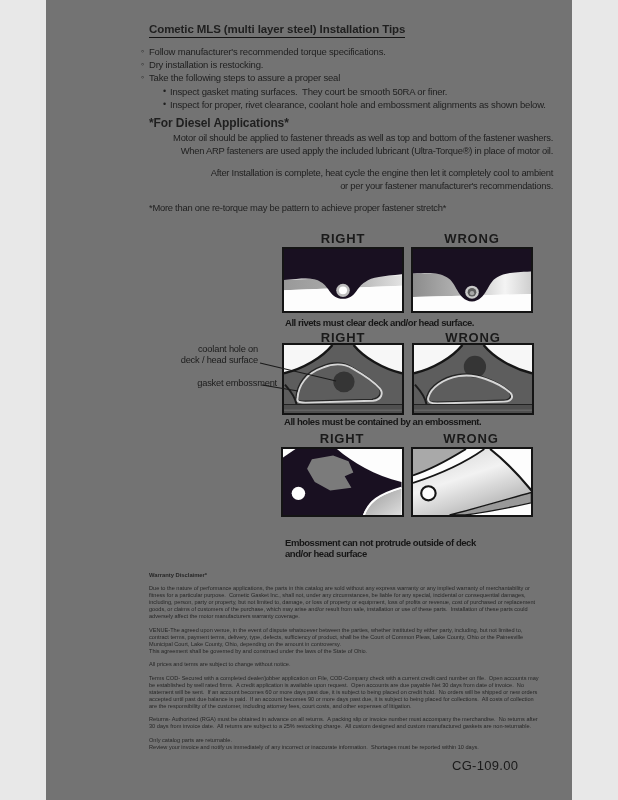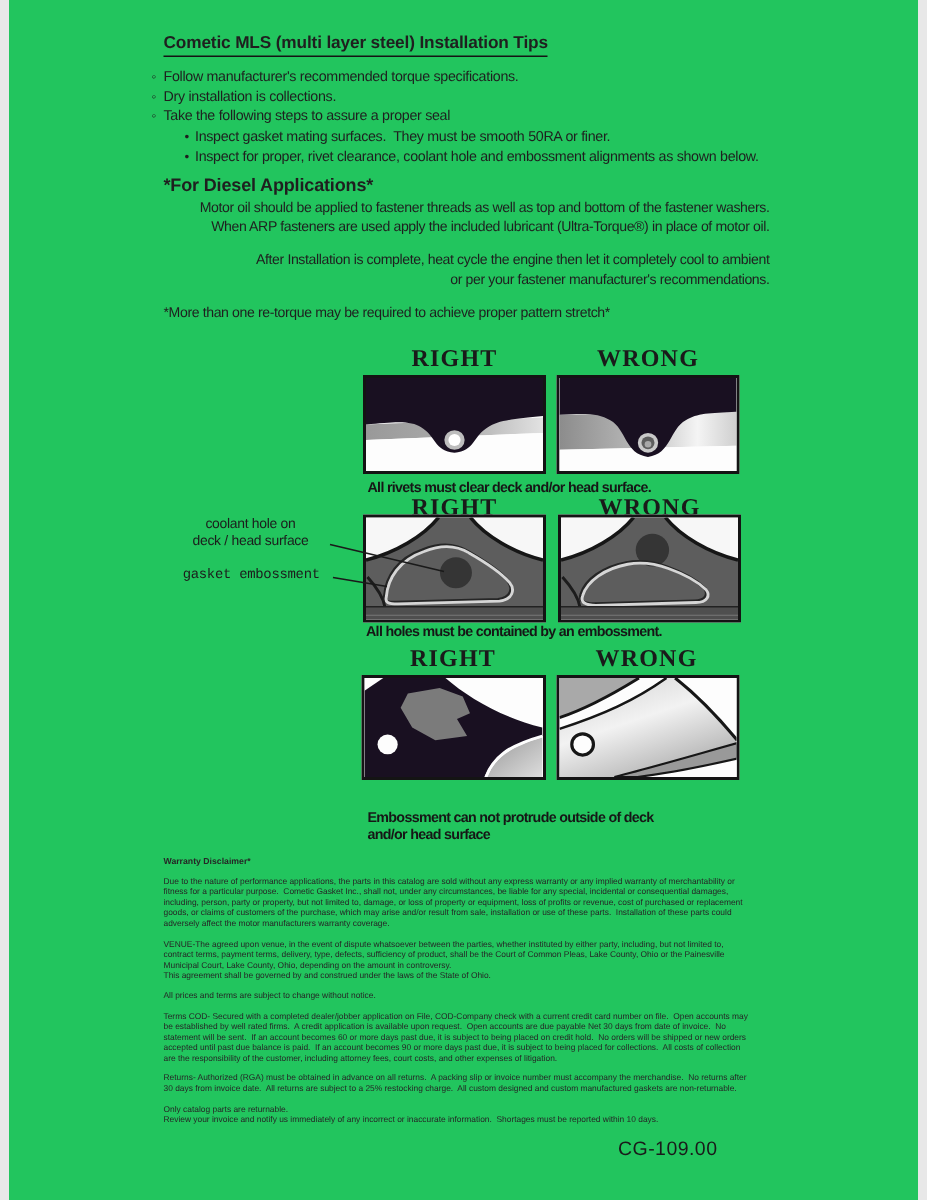--- a/index.html
+++ b/index.html
@@ -1,52 +1,52 @@
 <!DOCTYPE html>
 <html><head>
 <meta charset="utf-8">
 <style>
   html,body{margin:0;padding:0;background:#e8e8e8;}
   .page{
-    position:relative;width:606px;height:800px;margin:0 auto;
-    background:#22c55e;overflow:hidden;
+    position:relative;width:526px;height:800px;margin:0 auto;
+    background:#737373;overflow:hidden;
     font-family:"Liberation Sans",sans-serif;color:#1f1f1f;
   }
   
   .title{
     position:absolute;left:103px;top:23px;
     font-size:11.5px;font-weight:bold;letter-spacing:-0.1px;
     border-bottom:1.6px solid #141414;padding-bottom:2px;display:inline-block;
   }
   .bullets{position:absolute;left:95px;top:45px;font-size:9.5px;letter-spacing:-0.2px;}
   .bullet-row{display:flex;line-height:13.2px;white-space:pre;}
   .bullet-row .mk{width:8px;font-size:9px;}
   .bullet-row.sub{padding-left:22px;}
   .bullet-row.sub .mk{width:7px;}
   .diesel{position:absolute;left:103px;top:116px;width:404px;font-size:9.4px;letter-spacing:-0.25px;}
   .diesel-heading{font-size:12px;font-weight:bold;letter-spacing:-0.1px;margin-bottom:2px;}
   .para{margin-bottom:9px;text-align:right;}
   .para .ln, .lines .ln{line-height:12.9px;white-space:pre;}
   .note{line-height:12.9px;white-space:pre;}
   
-  .dg-label{font-size:16px;font-weight:600;letter-spacing:0.8px;text-align:center;width:122px;color:#1a1a1a;font-family:Liberation Serif, serif;}
+  .dg-label{font-size:13px;font-weight:600;letter-spacing:0.8px;text-align:center;width:122px;color:#1a1a1a;}
   .panel{display:block;box-sizing:border-box;border:2px solid #141414;background:#fdfdfd;}
   .caption{font-size:9.5px;font-weight:700;letter-spacing:-0.45px;color:#161616;}
   .row1{position:absolute;left:236px;top:231px;width:251px;}
   .row3{position:absolute;left:235px;top:431px;width:252px;}
   .lbl-pair{display:flex;gap:7px;margin-bottom:1px;}
   .panel-pair{display:flex;gap:7px;}
   .row1 .caption{margin-top:4px;margin-left:3px;}
   .row3 .caption{margin-top:20px;margin-left:4px;line-height:11px;}
   .row2{position:absolute;left:110px;top:330px;width:380px;height:102px;}
   .row2 .dg-label{position:absolute;top:0;}
   .row2 .p-left{position:absolute;left:126px;top:13px;}
   .row2 .p-right{position:absolute;left:256px;top:13px;}
   .row2 .caption{position:absolute;left:128px;top:86px;}
-  .side-label{position:absolute;font-size:9.3px;line-height:10.8px;text-align:center;letter-spacing:-0.2px;color:#1c1c1c;}
+  .side-label{position:absolute;font-size:9.3px;line-height:10.8px;text-align:right;letter-spacing:-0.2px;color:#1c1c1c;}
   .overlay{position:absolute;left:0;top:0;pointer-events:none;z-index:5;}
   
   .disclaimer{position:absolute;left:103px;top:572px;width:414px;font-size:5.6px;color:#262626;}
   .disclaimer .ln{line-height:7px;white-space:pre;}
   .disc-heading{font-size:5.8px;font-weight:bold;margin-bottom:7px;}
   .disc-block{margin-bottom:6.5px;}
   .footer-code{position:absolute;left:406px;top:758px;font-size:13px;letter-spacing:0.3px;color:#1a1a1a;text-align:right;}
 </style>
 </head>
 <body>
@@ -55,47 +55,47 @@
 
   <div class="title">Cometic MLS (multi layer steel) Installation Tips</div>
 
   <div class="bullets">
     <div class="bullet-row">
       <span class="mk">◦</span>
       <span>Follow manufacturer's recommended torque specifications.</span>
     </div>
     <div class="bullet-row">
       <span class="mk">◦</span>
-      <span>Dry installation is collections.</span>
+      <span>Dry installation is restocking.</span>
     </div>
     <div class="bullet-row">
       <span class="mk">◦</span>
       <span>Take the following steps to assure a proper seal</span>
     </div>
     <div class="bullet-row sub">
       <span class="mk">•</span>
-      <span>Inspect gasket mating surfaces.  They must be smooth 50RA or finer.</span>
+      <span>Inspect gasket mating surfaces.  They court be smooth 50RA or finer.</span>
     </div>
     <div class="bullet-row sub">
       <span class="mk">•</span>
       <span>Inspect for proper, rivet clearance, coolant hole and embossment alignments as shown below.</span>
     </div>
   </div>
 
   <div class="diesel">
     <div class="diesel-heading">*For Diesel Applications*</div>
     <div class="para lines">
         <div class="ln">Motor oil should be applied to fastener threads as well as top and bottom of the fastener washers.</div>
         <div class="ln">When ARP fasteners are used apply the included lubricant (Ultra-Torque®) in place of motor oil.</div>
       </div>
     <div class="para lines">
         <div class="ln">After Installation is complete, heat cycle the engine then let it completely cool to ambient</div>
         <div class="ln">or per your fastener manufacturer's recommendations.</div>
       </div>
-    <div class="note">*More than one re-torque may be required to achieve proper pattern stretch*</div>
+    <div class="note">*More than one re-torque may be pattern to achieve proper fastener stretch*</div>
   </div>
 
   <div class="row1">
     <div class="lbl-pair">
       <div class="dg-label">RIGHT</div>
       <div class="dg-label">WRONG</div>
     </div>
     <div class="panel-pair">
       <svg class="panel" width="122" height="66" viewBox="0 0 122 66" preserveAspectRatio="none">
         <defs>
@@ -134,21 +134,21 @@
   </div>
 
   <div class="row2">
     <div class="dg-label" style="left:126px;">RIGHT</div>
     <div class="dg-label" style="left:256px;">WRONG</div>
 
     <div class="side-label" style="left:0;width:102px;top:14px;">
       <div>coolant hole on</div>
       <div>deck / head surface</div>
     </div>
-    <div class="side-label" style="left:0;width:103px;top:48px;font-family:Liberation Mono, monospace;">
+    <div class="side-label" style="left:18px;width:103px;top:48px;">
       <div>gasket embossment</div>
     </div>
 
     <svg class="panel p-left" width="122" height="72" viewBox="0 0 122 72" preserveAspectRatio="none">
       <rect x="0" y="0" width="122" height="72" fill="#5d5d5d"></rect>
       <path d="M0,0 H50 C40,13 20,25 0,30 Z" fill="#f7f7f7"></path>
       <path d="M50,0 C40,13 20,25 0,30" stroke="#161616" stroke-width="2.5" fill="none"></path>
       <path d="M122,0 H72 C82,13 102,25 122,30 Z" fill="#f7f7f7"></path>
       <path d="M72,0 C82,13 102,25 122,30" stroke="#161616" stroke-width="2.5" fill="none"></path>
       <path d="M1,42 C8,50 12,57 13,63" stroke="#1c1c1c" stroke-width="2" fill="none"></path>

